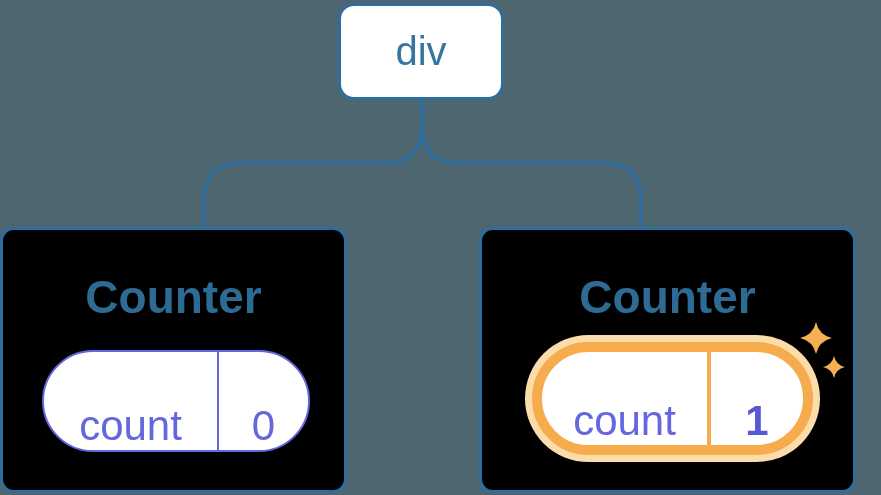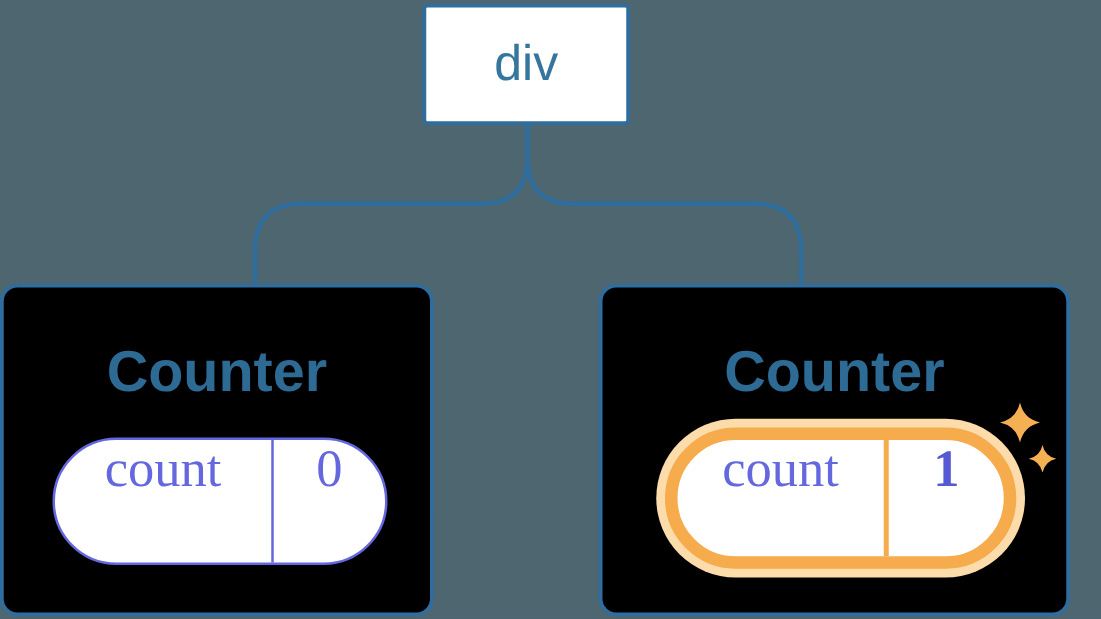--- a/index.html
+++ b/index.html
@@ -16,40 +16,40 @@
   html,body{margin:0;padding:0;}
   body{
     width:881px;height:495px;position:relative;overflow:hidden;
     background:var(--bg);
     font-family:"Liberation Sans", sans-serif;
     -webkit-font-smoothing:antialiased;
   }
   .node-root{
     position:absolute;left:338px;top:3px;width:166px;height:97px;
     box-sizing:border-box;background:#fff;
-    border:3px solid var(--blue-border);border-radius:4px;
+    border:3px solid var(--blue-border);border-radius:16px;
     display:flex;align-items:center;justify-content:center;
     color:var(--blue-text);font-size:40px;
   }
   svg.connectors{position:absolute;left:0;top:0;}
   .card{
     position:absolute;top:227px;height:266px;box-sizing:border-box;
     background:#000000;border:3px solid var(--blue-border);border-radius:14px;
   }
   .card.left{left:0;width:347px;}
   .card.right{left:479px;width:377px;}
   .card-title{
     position:absolute;left:0;top:42px;width:100%;text-align:center;
     color:var(--title-blue);font-size:46px;font-weight:600;line-height:1.1;
   }
   .pill{
     position:absolute;display:flex;box-sizing:border-box;
     font-size:42px;color:var(--purple);
   }
-  .pill .seg{display:flex;align-items:flex-start;justify-content:center;box-sizing:border-box;font-family:Liberation Serif, serif;}
+  .pill .seg{display:flex;align-items:flex-end;justify-content:center;box-sizing:border-box;}
   .pill-plain{
     left:39px;top:120px;width:268px;height:102px;
     border:2.5px solid var(--purple);border-radius:60px;background:#fff;
   }
   .pill-plain .seg-key{width:175px;border-right:2.5px solid var(--purple);}
   .pill-plain .seg-val{flex:1;}
   .pill-highlight{
     left:50px;top:112px;width:281px;height:113px;
     border:10px solid var(--orange);border-radius:70px;background:#fff;
     box-shadow:0 0 0 7px var(--orange-glow);

